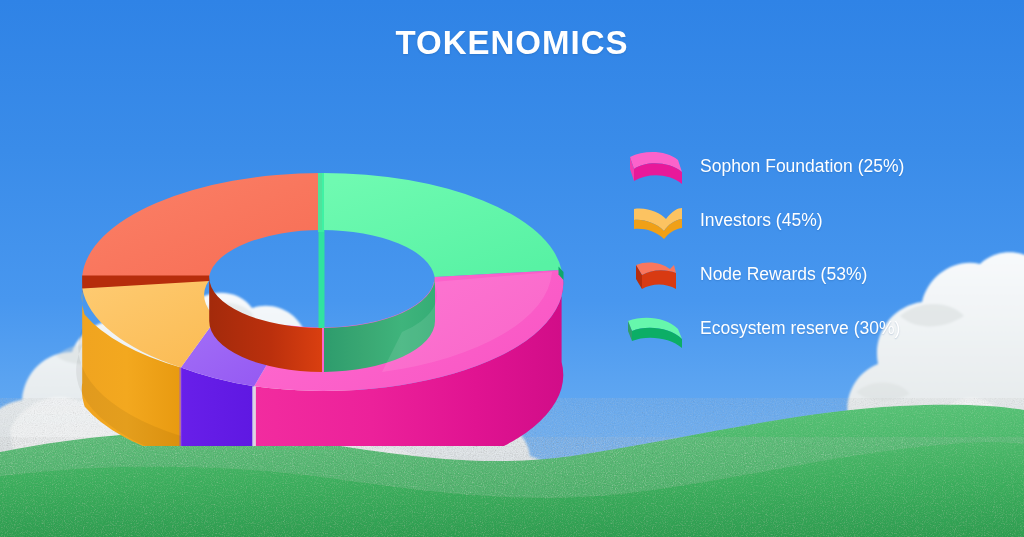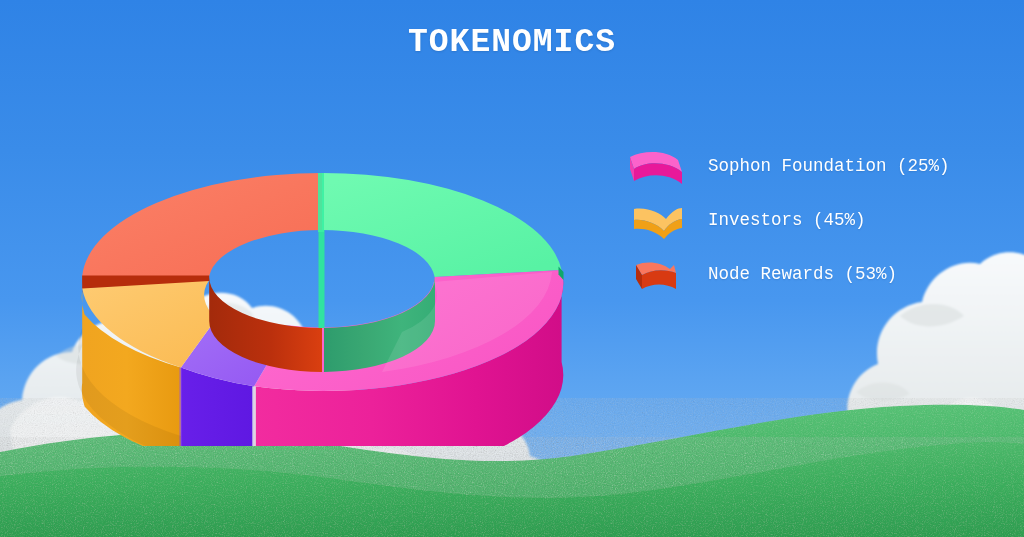--- a/index.html
+++ b/index.html
@@ -1,40 +1,40 @@
 <!DOCTYPE html>
 <html><head>
 <meta charset="utf-8">
 <style>
   html,body{margin:0;padding:0;}
   body{
     width:1024px;height:537px;overflow:hidden;
     font-family:"Liberation Sans","DejaVu Sans",sans-serif;
     position:relative;background:#3a8ce8;
   }
-  #stage{position:absolute;inset:0;width:1024px;height:537px;overflow:hidden;font-family:Liberation Mono, monospace;}
+  #stage{position:absolute;inset:0;width:1024px;height:537px;overflow:hidden;}
 
   .sky{position:absolute;inset:0;
     background:linear-gradient(180deg,#2f83e6 0%,#3a8ce9 28%,#4897ef 56%,#63a9f2 78%,#7cb8f4 100%);}
 
   .scenery{position:absolute;inset:0;}
 
   .title{
     position:absolute;top:24px;left:0;width:1024px;text-align:center;
     color:#ffffff;font-size:33px;font-weight:bold;letter-spacing:1.0px;
     text-shadow:0 1px 2px rgba(20,70,130,.25);
   }
 
   
   .legend{position:absolute;left:626px;top:140px;width:330px;}
   .legend-row{display:flex;align-items:center;height:54px;}
   .legend-swatch{width:62px;height:40px;flex:0 0 62px;position:relative;}
   .legend-swatch svg{display:block;position:absolute;left:0;top:0;}
   .legend-label{
-    margin-left:20px;color:#ffffff;font-size:17.5px;line-height:1.1;
+    margin-left:12px;color:#ffffff;font-size:17.5px;line-height:1.1;
     white-space:nowrap;text-shadow:0 1px 1.5px rgba(20,70,130,.22);
   }
 
   
   .chart{position:absolute;left:52px;top:96px;width:540px;height:350px;}
   .chart svg{display:block;}
 </style>
 </head>
 <body>
 
@@ -373,15 +373,25 @@
       <div class="legend-swatch">
         <svg width="62" height="40" viewBox="0 0 62 40" aria-hidden="true">
           <path fill="#f9775e" d="M 10 10 C 22 5, 36 8, 44 14 L 48 10 L 50 18 C 40 14, 26 14, 16 20 Z"></path>
           <path fill="#d83a12" d="M 10 10 L 16 20 L 16 34 C 26 28, 40 28, 50 34 L 50 18 C 40 14, 26 14, 16 20 Z"></path>
           <path fill="#b62d0c" d="M 10 10 L 16 20 L 16 34 L 10 24 Z"></path>
         </svg>
       </div>
       <div class="legend-label">Node Rewards (53%)</div>
     </div>
 
+    <div class="legend-row">
+      <div class="legend-swatch">
+        <svg width="62" height="40" viewBox="0 0 62 40" aria-hidden="true">
+          <path fill="#66f7ac" d="M 2 12 C 18 6, 40 8, 52 20 L 56 30 C 44 18, 20 16, 6 22 Z"></path>
+          <path fill="#0cae66" d="M 2 12 L 6 22 L 6 32 C 20 26, 44 28, 56 39 L 56 30 C 44 18, 20 16, 6 22 Z"></path>
+          <path fill="#2f9e6b" d="M 2 12 L 6 22 L 6 32 L 2 22 Z"></path>
+        </svg>
+      </div>
+      <div class="legend-label">Ecosystem reserve (30%)</div>
+    </div>
 
   </div>
 </div>
 
 </body></html>

